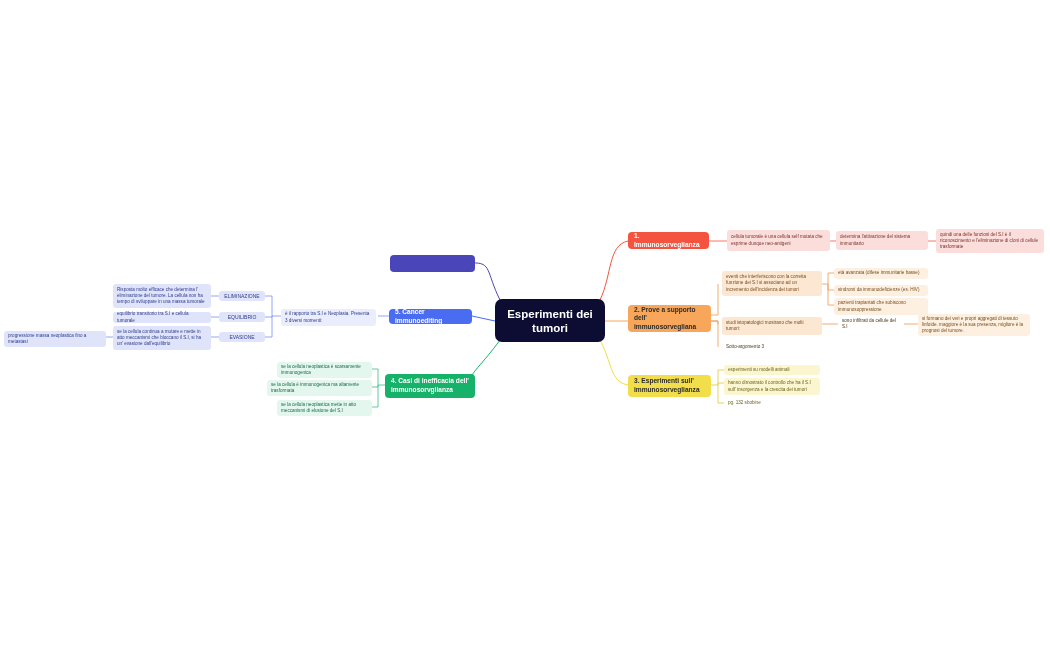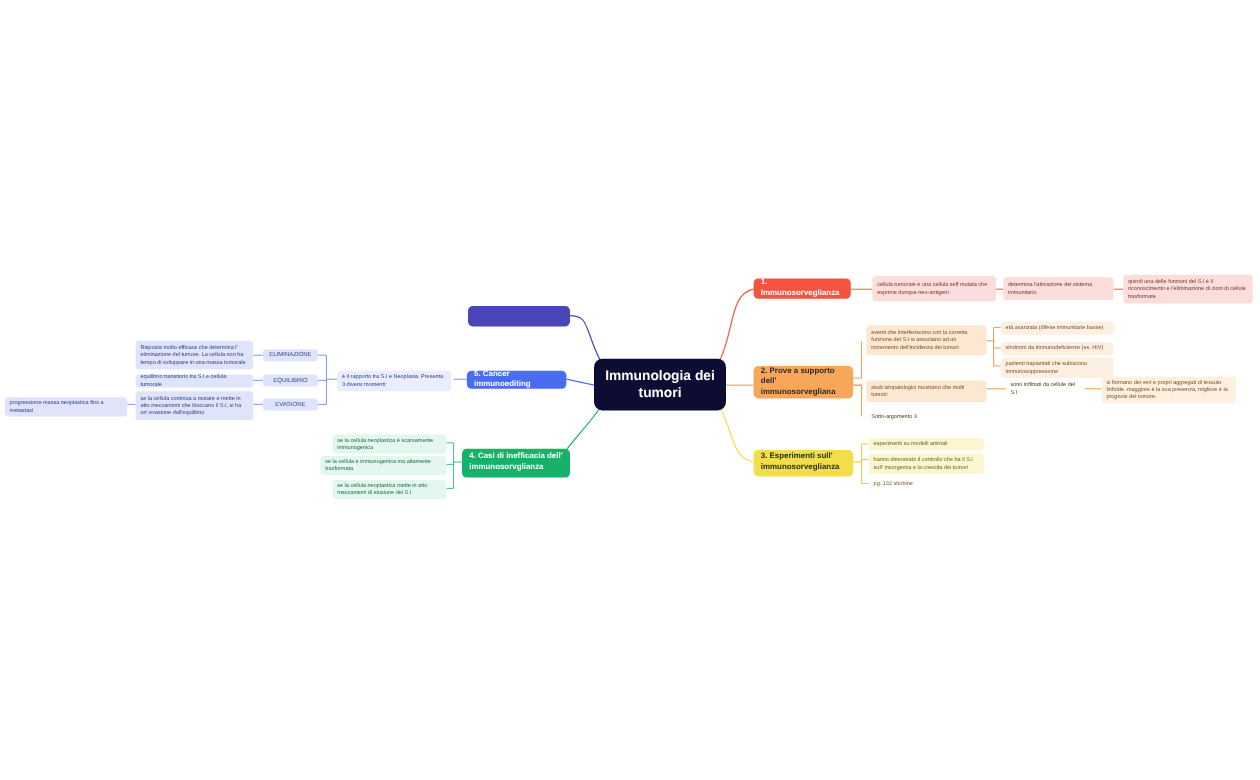--- a/index.html
+++ b/index.html
@@ -100,21 +100,21 @@
     <path d="M272,296 L265,296" stroke="#7a90f3" stroke-width="0.8" fill="none"></path>
     <path d="M272,317 L265,317" stroke="#7a90f3" stroke-width="0.8" fill="none"></path>
     <path d="M272,337 L265,337" stroke="#7a90f3" stroke-width="0.8" fill="none"></path>
     <path d="M219,296 L211,296" stroke="#7a90f3" stroke-width="0.8" fill="none"></path>
     <path d="M219,317 L211,317" stroke="#7a90f3" stroke-width="0.8" fill="none"></path>
     <path d="M219,337 L211,337" stroke="#7a90f3" stroke-width="0.8" fill="none"></path>
     <path d="M113,337 L106,337" stroke="#7a90f3" stroke-width="0.8" fill="none"></path>
   </svg>
 
   <div class="node central" style="left:495px;top:299px;width:110px;height:43px;">
-    <span>Immunologia dei tumori</span>
+    <span>Esperimenti dei tumori</span>
   </div>
 
   <div class="node l1 red" style="left:628px;top:232px;width:81px;height:17px;">
     <span>1. Immunosorveglianza</span>
   </div>
   <div class="node leaf red" style="left:727px;top:230px;width:103px;height:21px;">
     <span>cellula tumorale è una cellula self mutata che esprime dunque neo-antigeni</span>
   </div>
   <div class="node leaf red" style="left:836px;top:231px;width:92px;height:19px;">
     <span>determina l'attivazione del sistema immunitario</span>

